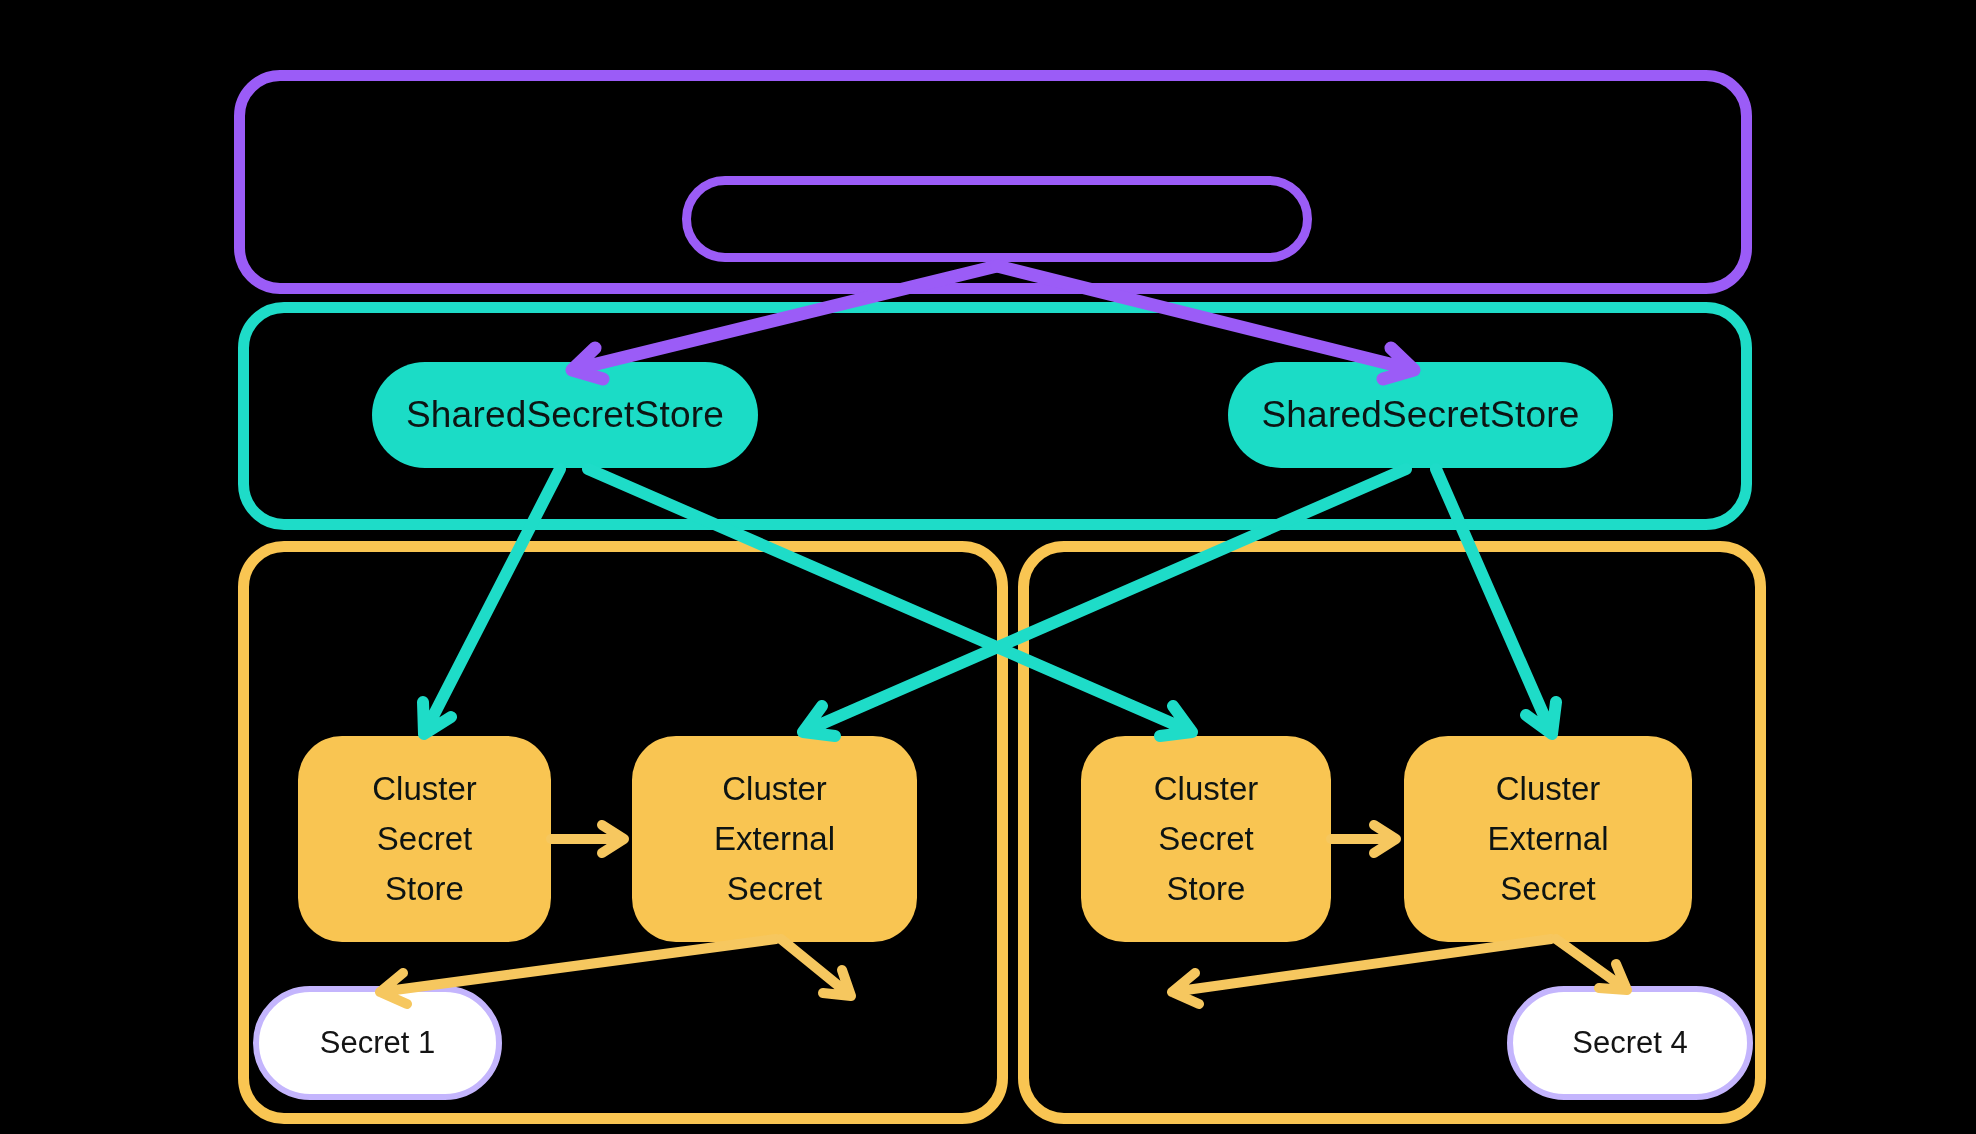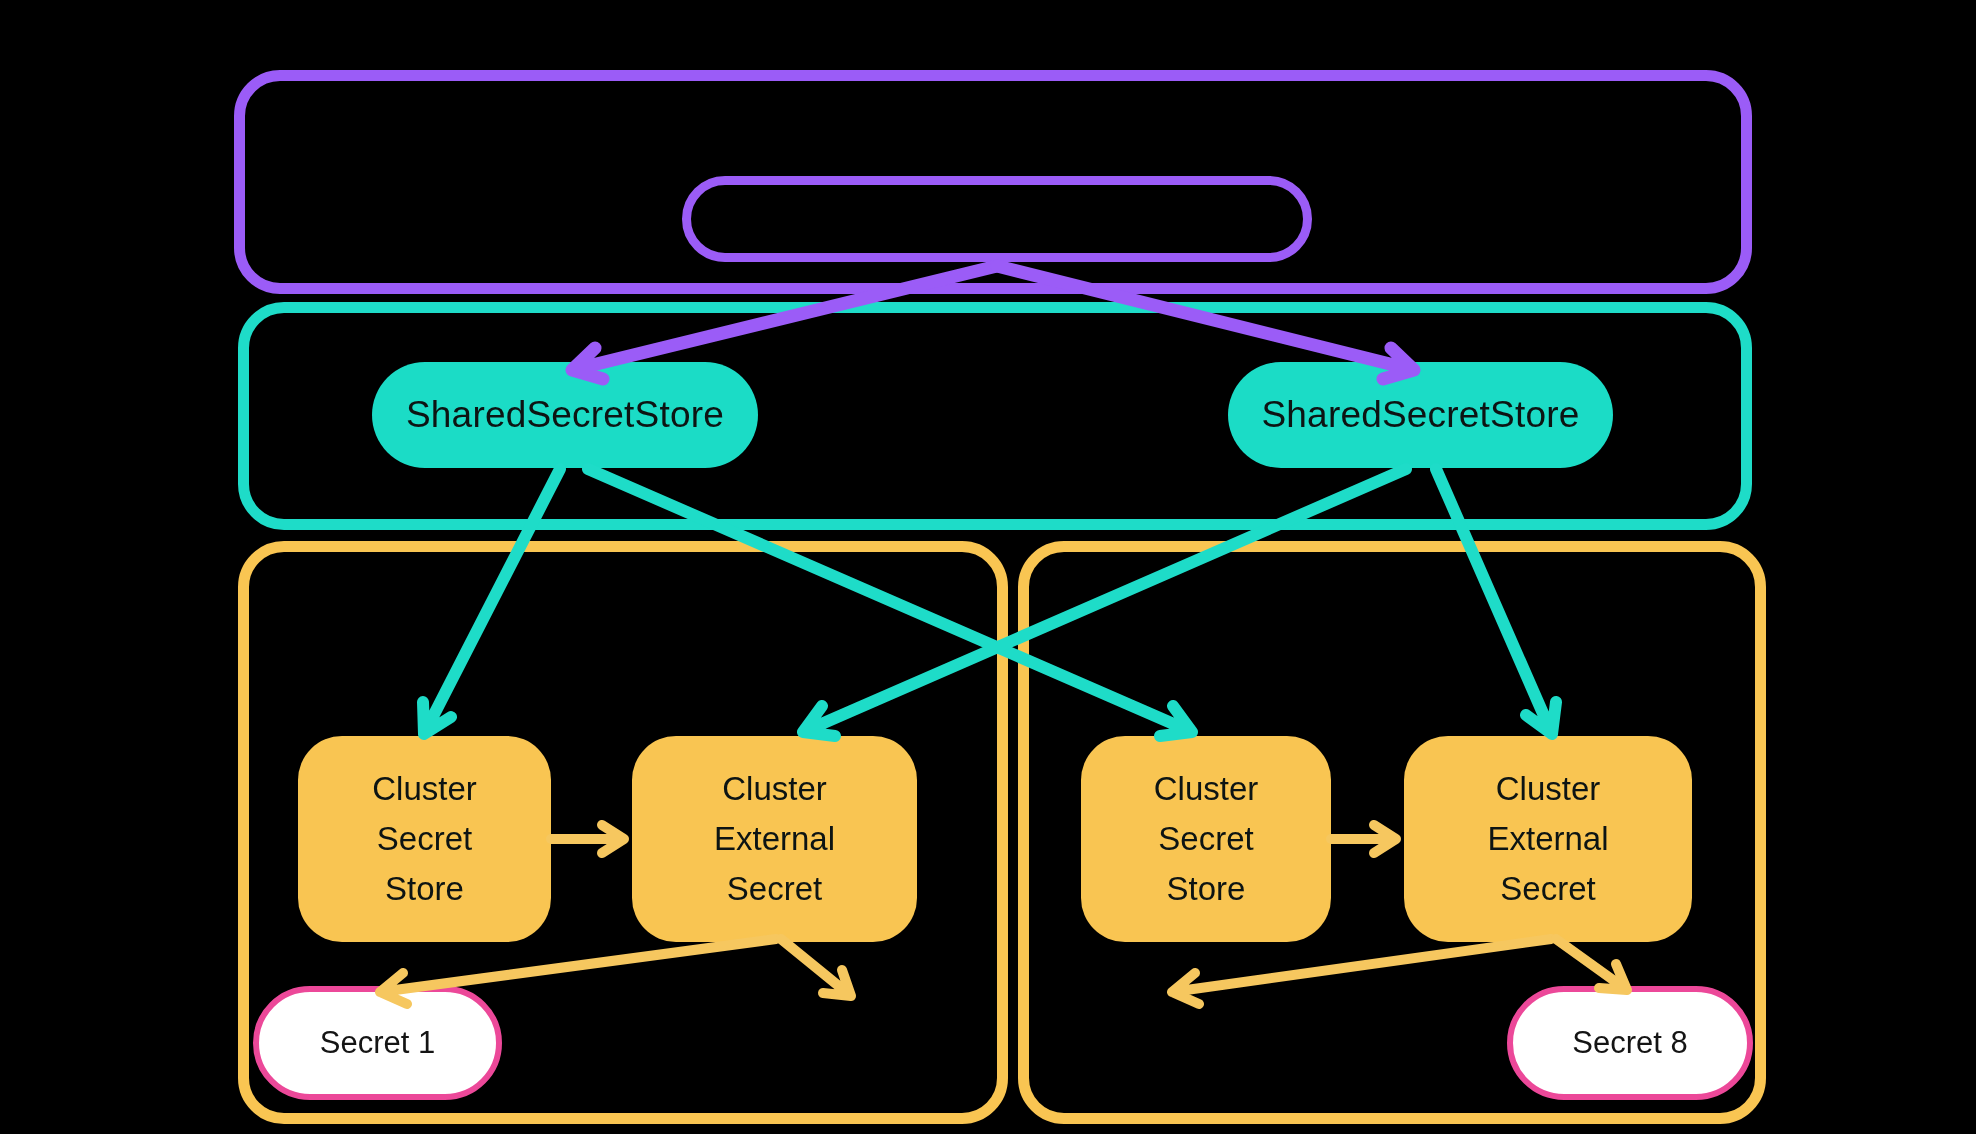--- a/index.html
+++ b/index.html
@@ -73,21 +73,21 @@
     line-height:50px;
     flex-direction:column;
   }
   .cluster-box .ln{ display:block; }
   .css-left{ left:298px; top:712px; width:253px; height:206px; }
   .ces-left{ left:632px; top:712px; width:285px; height:206px; }
   .css-right{ left:1081px; top:712px; width:250px; height:206px; }
   .ces-right{ left:1404px; top:712px; width:288px; height:206px; }
   .secret-pill{
     background:#ffffff;
-    border:6px solid #ec4899;
+    border:6px solid #c4b5fd;
     border-radius:57px;
     font-size:31px;
     color:#141414;
   }
   .secret-1{ left:253px; top:962px; width:249px; height:114px; }
   .secret-2{ left:735px; top:962px; width:243px; height:114px; }
   .secret-3{ left:1046px; top:962px; width:247px; height:114px; }
   .secret-4{ left:1507px; top:962px; width:246px; height:114px; }
   svg.arrows{
     position:absolute;
@@ -142,21 +142,21 @@
   <div class="node cluster-box ces-right">
     <span class="ln">Cluster</span>
     <span class="ln">External</span>
     <span class="ln">Secret</span>
   </div>
 
   <div class="node secret-pill secret-1">
     <span>Secret 1</span>
   </div>
   <div class="node secret-pill secret-4">
-    <span>Secret 8</span>
+    <span>Secret 4</span>
   </div>
 
   <svg class="arrows" viewBox="0 0 1976 1134">
 
     <path class="p-stroke" d="M 997 242 L 572 346 M 595 324 L 572 346 L 603 355"></path>
     <path class="p-stroke" d="M 997 242 L 1414 346 M 1383 355 L 1414 346 L 1391 324"></path>
 
     <path class="t-stroke" d="M 560 445 L 424 710 M 423 678 L 424 710 L 451 693"></path>
     <path class="t-stroke" d="M 588 445 L 1192 708 M 1160 712 L 1192 708 L 1173 682"></path>
     <path class="t-stroke" d="M 1406 445 L 803 708 M 822 682 L 803 708 L 835 712"></path>

